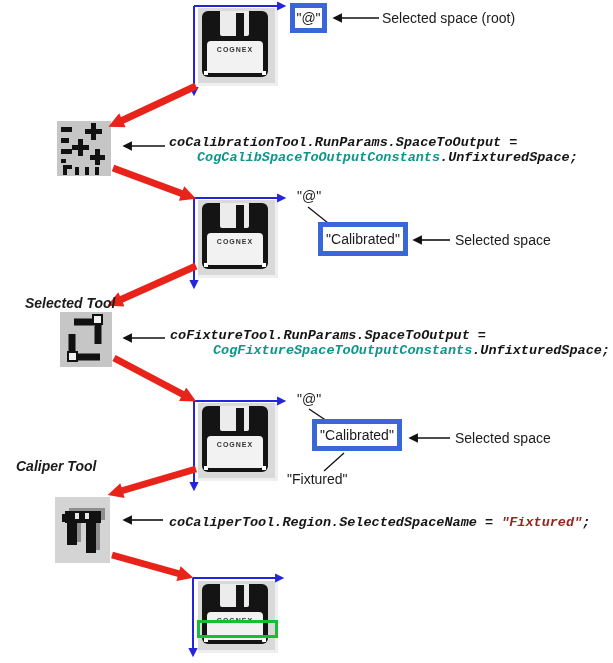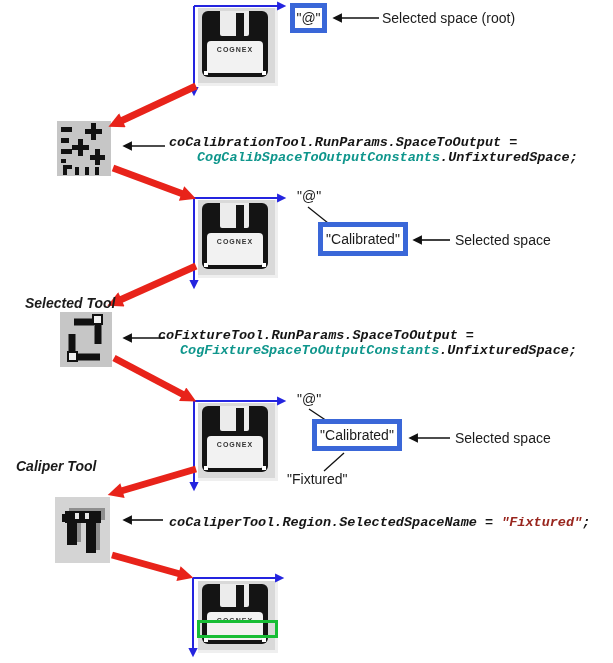--- a/index.html
+++ b/index.html
@@ -221,22 +221,22 @@
   <div class="abs code" style="left:169px;top:135px;">coCalibrationTool.RunParams.SpaceToOutput =</div>
   <div class="abs code" style="left:197px;top:150px;"><span class="const">CogCalibSpaceToOutputConstants</span><span>.UnfixturedSpace;</span></div>
 
   <div class="abs space-tag" style="left:297px;top:188px;">"@"</div>
   <div class="space-box" style="left:318px;top:222px;width:80px;height:24px;">
     <span>"Calibrated"</span>
   </div>
   <div class="abs callout" style="left:455px;top:232px;">Selected space</div>
 
   <div class="abs tool-label" style="left:25px;top:295px;">Selected Tool</div>
-  <div class="abs code" style="left:158px;top:328px;">coFixtureTool.RunParams.SpaceToOutput =</div>
-  <div class="abs code" style="left:180px;top:343px;"><span class="const">CogFixtureSpaceToOutputConstants</span><span>.UnfixturedSpace;</span></div>
+  <div class="abs code" style="left:170px;top:328px;">coFixtureTool.RunParams.SpaceToOutput =</div>
+  <div class="abs code" style="left:213px;top:343px;"><span class="const">CogFixtureSpaceToOutputConstants</span><span>.UnfixturedSpace;</span></div>
 
   <div class="abs space-tag" style="left:297px;top:391px;">"@"</div>
   <div class="space-box" style="left:312px;top:419px;width:80px;height:22px;">
     <span>"Calibrated"</span>
   </div>
   <div class="abs callout" style="left:455px;top:430px;">Selected space</div>
   <div class="abs space-tag" style="left:287px;top:471px;">"Fixtured"</div>
 
   <div class="abs tool-label" style="left:16px;top:458px;">Caliper Tool</div>
   <div class="abs code" style="left:169px;top:515px;"><span>coCaliperTool.Region.SelectedSpaceName = </span><span class="str">"Fixtured"</span><span>;</span></div>

